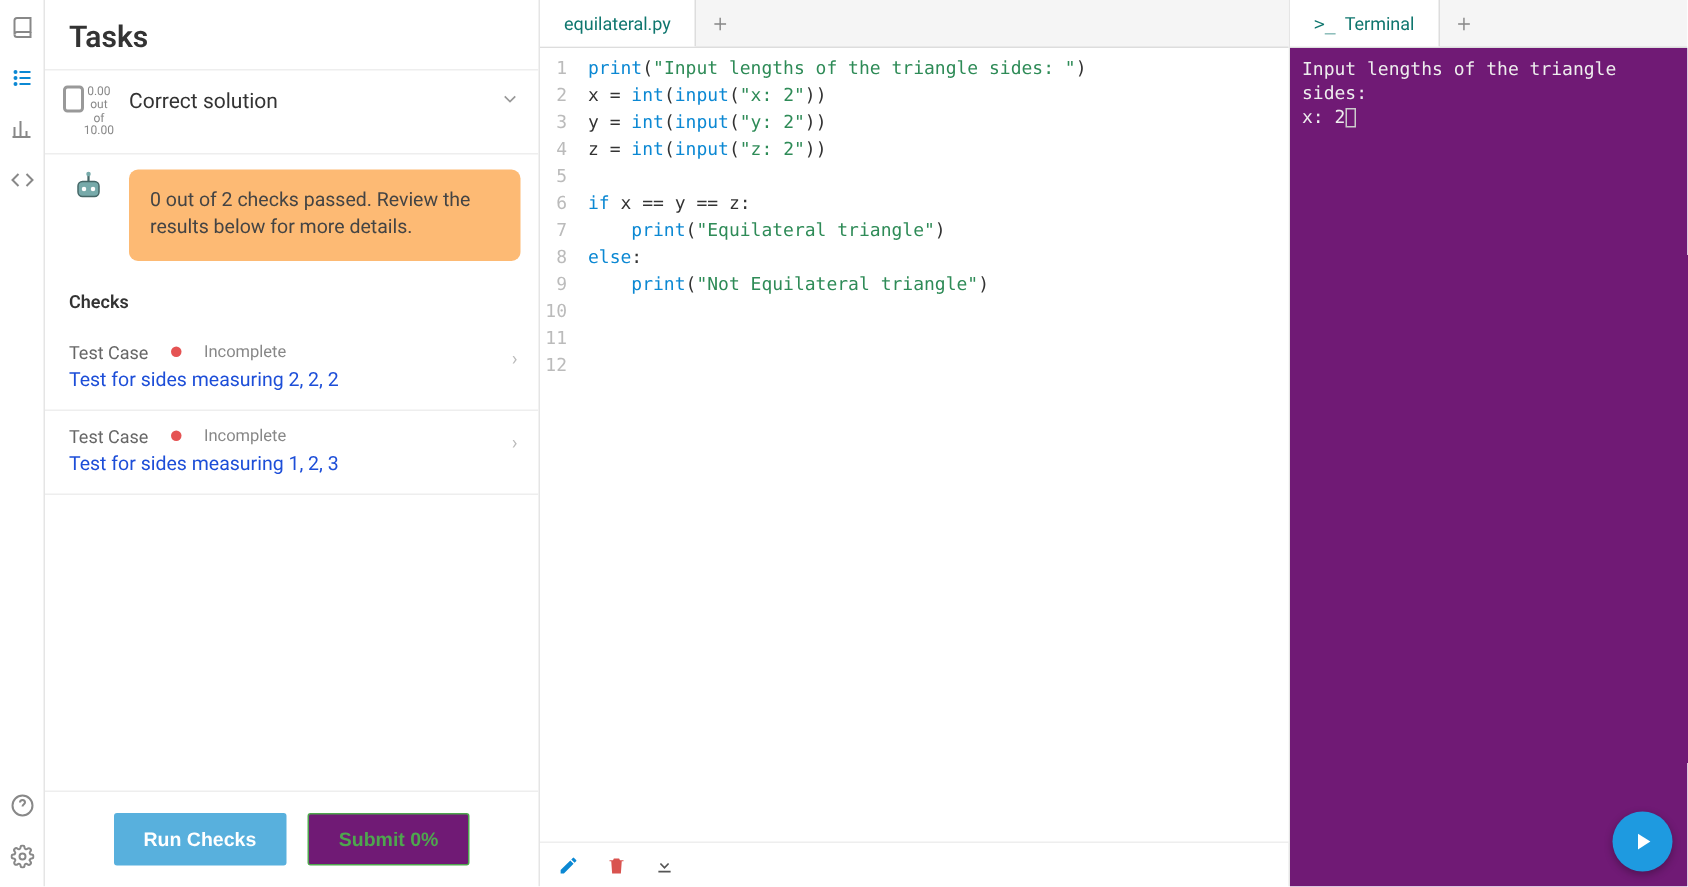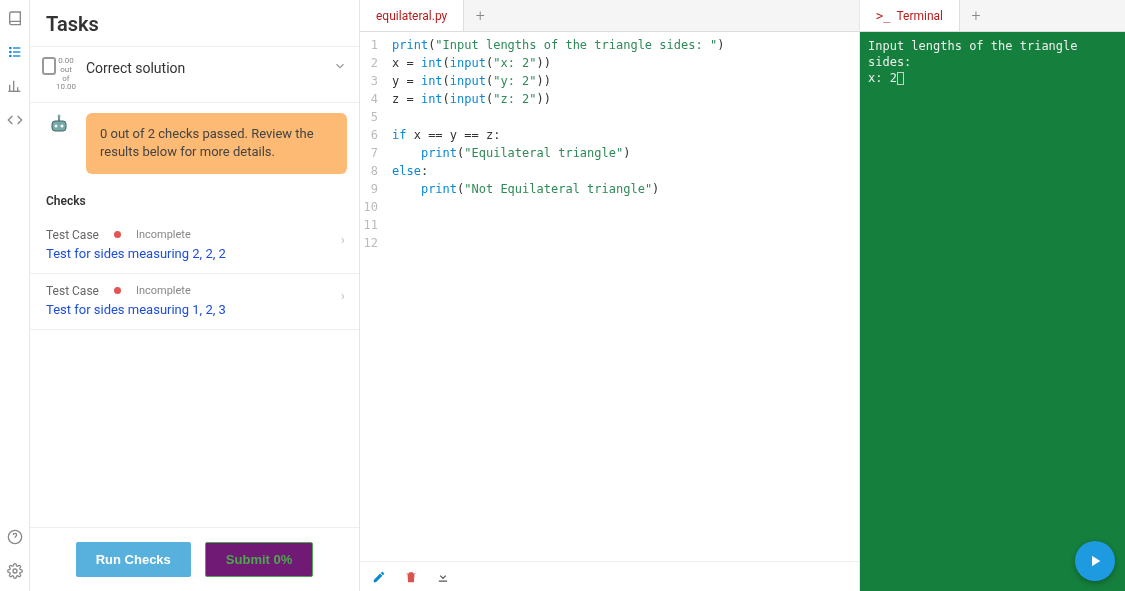--- a/index.html
+++ b/index.html
@@ -29,34 +29,34 @@
 .check-dot { width: 7px; height: 7px; border-radius: 50%; background: #e55353; display: inline-block; }
 .check-status { font-size: 11px; color: #888; }
 .check-desc { font-size: 13px; color: #1d4ed8; margin-top: 4px; }
 .check-item .arrow { position: absolute; right: 14px; top: 14px; color: #bbb; font-size: 13px; }
 .tasks-footer { padding: 14px; display: flex; gap: 14px; justify-content: center; border-top: 1px solid #eee; }
 .btn { padding: 9px 20px; font-size: 13px; font-weight: 600; border-radius: 2px; cursor: pointer; border: none; }
 .btn-run { background: #58b0dd; color: #fff; }
 .btn-submit { background: #701a75; color: #4ea64e; border: 1px solid #4ea64e; }
 .center-panel { flex: 1; display: flex; flex-direction: column; border-right: 1px solid #e5e5e5; }
 .tab-bar { height: 32px; background: #f5f5f5; border-bottom: 1px solid #ddd; display: flex; align-items: stretch; }
-.tab { padding: 0 16px; display: flex; align-items: center; font-size: 12px; color: #b91c1c; border-right: 1px solid #ddd; background: #fff; cursor: pointer; }
+.tab { padding: 0 16px; display: flex; align-items: center; font-size: 12px; color: #0f766e; border-right: 1px solid #ddd; background: #fff; cursor: pointer; }
 .tab-add { width: 32px; display: flex; align-items: center; justify-content: center; color: #888; cursor: pointer; font-size: 16px; font-weight: 300; }
 .editor { flex: 1; display: flex; font-family: Consolas, Monaco, monospace; font-size: 12px; line-height: 18px; background: #fff; overflow: hidden; }
 .gutter { width: 24px; text-align: right; color: #bbb; padding: 4px 6px 4px 0; user-select: none; background: #fff; }
 .code { flex: 1; padding: 4px 8px; white-space: pre; color: #333; }
 .tok-fn { color: #0b88d3; }
 .tok-str { color: #2e8b57; }
 .tok-kw { color: #0b88d3; }
 .editor-footer { height: 30px; border-top: 1px solid #eee; display: flex; align-items: center; gap: 18px; padding: 0 12px; }
 .editor-footer .ficon { width: 14px; height: 14px; color: #0b88d3; cursor: pointer; }
 .editor-footer .ficon.trash { color: #d9534f; }
 .editor-footer .ficon.dl { color: #555; }
 .right-panel { width: 265px; display: flex; flex-direction: column; position: relative; }
-.terminal-body { flex: 1; background: #15803d; color: #eee; font-family: Consolas, Monaco, monospace; font-size: 12px; line-height: 16px; padding: 6px 8px; white-space: pre-wrap; }
+.terminal-body { flex: 1; background: #701a75; color: #eee; font-family: Consolas, Monaco, monospace; font-size: 12px; line-height: 16px; padding: 6px 8px; white-space: pre-wrap; }
 .cursor-block { display: inline-block; width: 7px; height: 13px; border: 1px solid #ccc; vertical-align: text-bottom; }
 .play-btn { position: absolute; right: 10px; bottom: 10px; width: 40px; height: 40px; border-radius: 50%; background: #1e9ae0; display: flex; align-items: center; justify-content: center; box-shadow: 0 2px 6px rgba(0,0,0,0.3); cursor: pointer; }
 .play-btn svg { width: 18px; height: 18px; fill: #fff; }
 .term-prompt { color: #eee; }
 </style>
 </head>
 <body>
 
 <div class="app">
 

